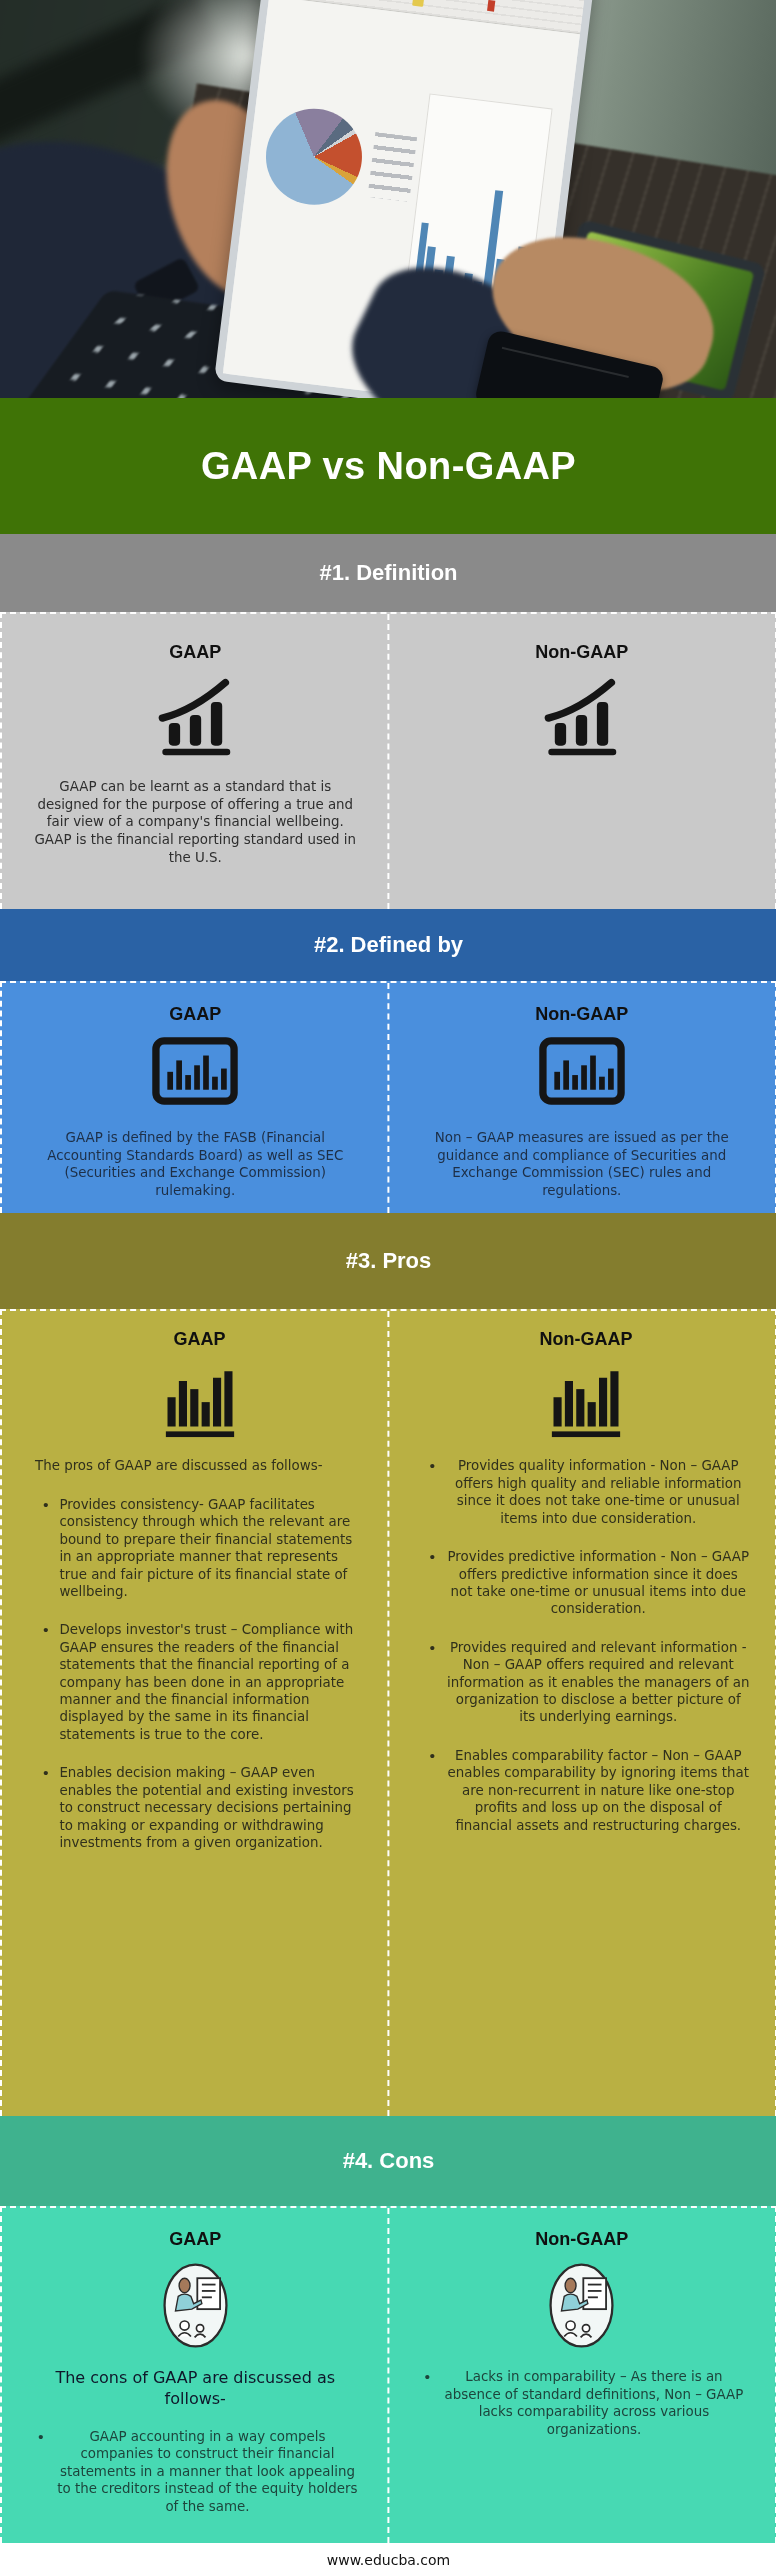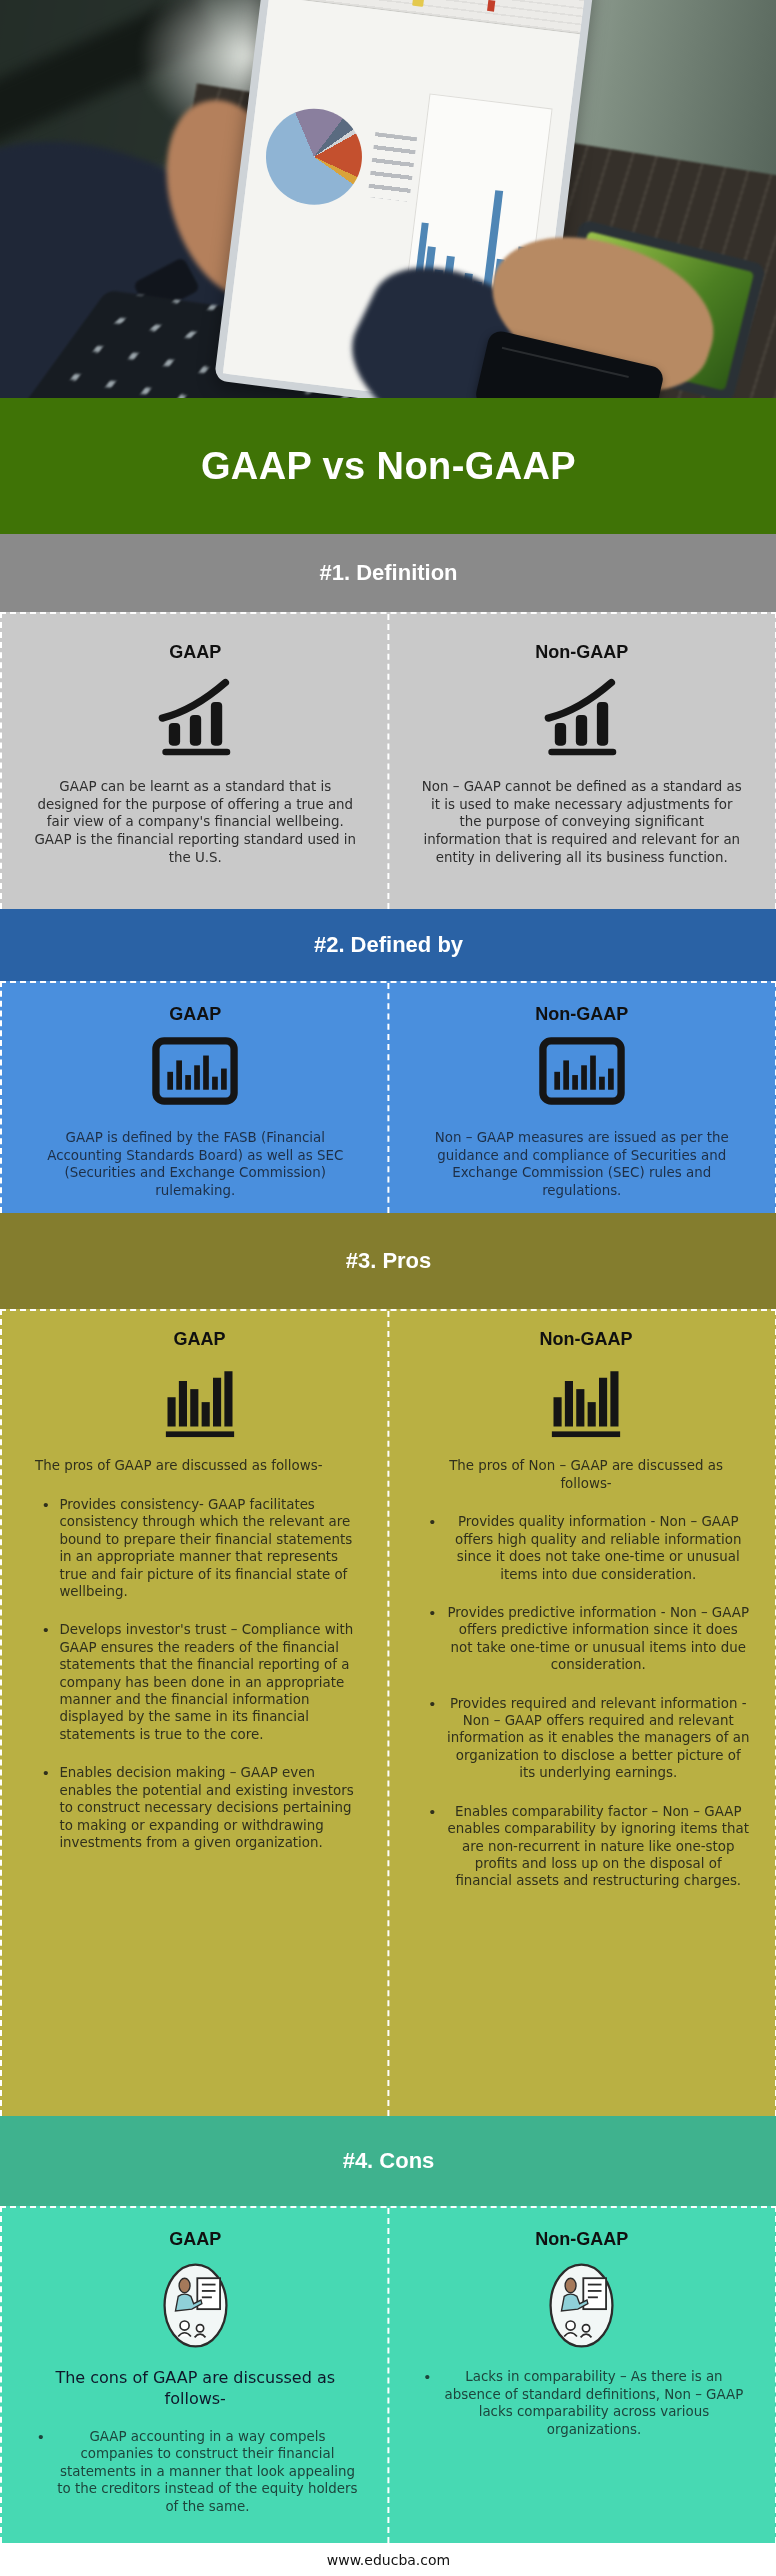--- a/index.html
+++ b/index.html
@@ -165,21 +165,20 @@
         <svg width="89" height="81" viewBox="0 0 110 100">
             <g fill="#151515">
               <rect x="22" y="58" width="14" height="28" rx="5"></rect>
               <rect x="48" y="48" width="14" height="38" rx="5"></rect>
               <rect x="74" y="32" width="14" height="54" rx="5"></rect>
               <rect x="14" y="90" width="84" height="8" rx="4"></rect>
             </g>
             <path d="M14 52 C 38 46, 62 34, 92 8" fill="none" stroke="#151515" stroke-width="9" stroke-linecap="round"></path>
           </svg>
       </span>
-      <p>Non – GAAP cannot be defined as a standard as it is used to make necessary adjustments for the purpose of conveying significant information that is required and relevant for an entity in delivering all its business function.</p>
     </div>
   </div>
 
   <div class="band-header s2-header">
     <span>#2. Defined by</span>
   </div>
   <div class="band-body s2-body">
     <div class="col">
       <h3>GAAP</h3>
       <span class="icon">
@@ -254,21 +253,20 @@
               <rect x="8" y="42" width="10" height="36"></rect>
               <rect x="22" y="22" width="10" height="56"></rect>
               <rect x="36" y="32" width="10" height="46"></rect>
               <rect x="50" y="48" width="10" height="30"></rect>
               <rect x="64" y="18" width="10" height="60"></rect>
               <rect x="78" y="10" width="10" height="68"></rect>
               <rect x="6" y="84" width="84" height="7"></rect>
             </g>
           </svg>
       </span>
-      <p class="intro">The pros of Non – GAAP are discussed as follows-</p>
       <ul class="blist">
         <li>Provides quality information - Non – GAAP offers high quality and reliable information since it does not take one-time or unusual items into due consideration.</li>
         <li>Provides predictive information - Non – GAAP offers predictive information since it does not take one-time or unusual items into due consideration.</li>
         <li>Provides required and relevant information - Non – GAAP offers required and relevant information as it enables the managers of an organization to disclose a better picture of its underlying earnings.</li>
         <li>Enables comparability factor – Non – GAAP enables comparability by ignoring items that are non-recurrent in nature like one-stop profits and loss up on the disposal of financial assets and restructuring charges.</li>
       </ul>
     </div>
   </div>
 
   <div class="band-header s4-header">

